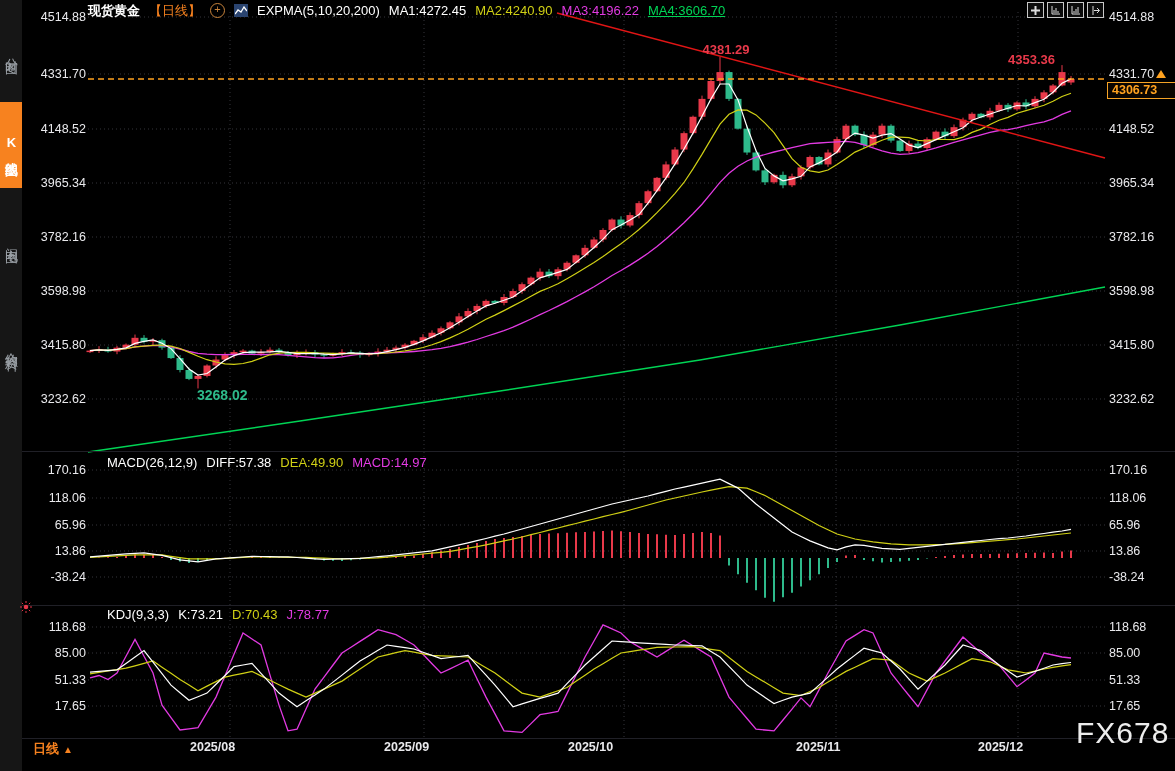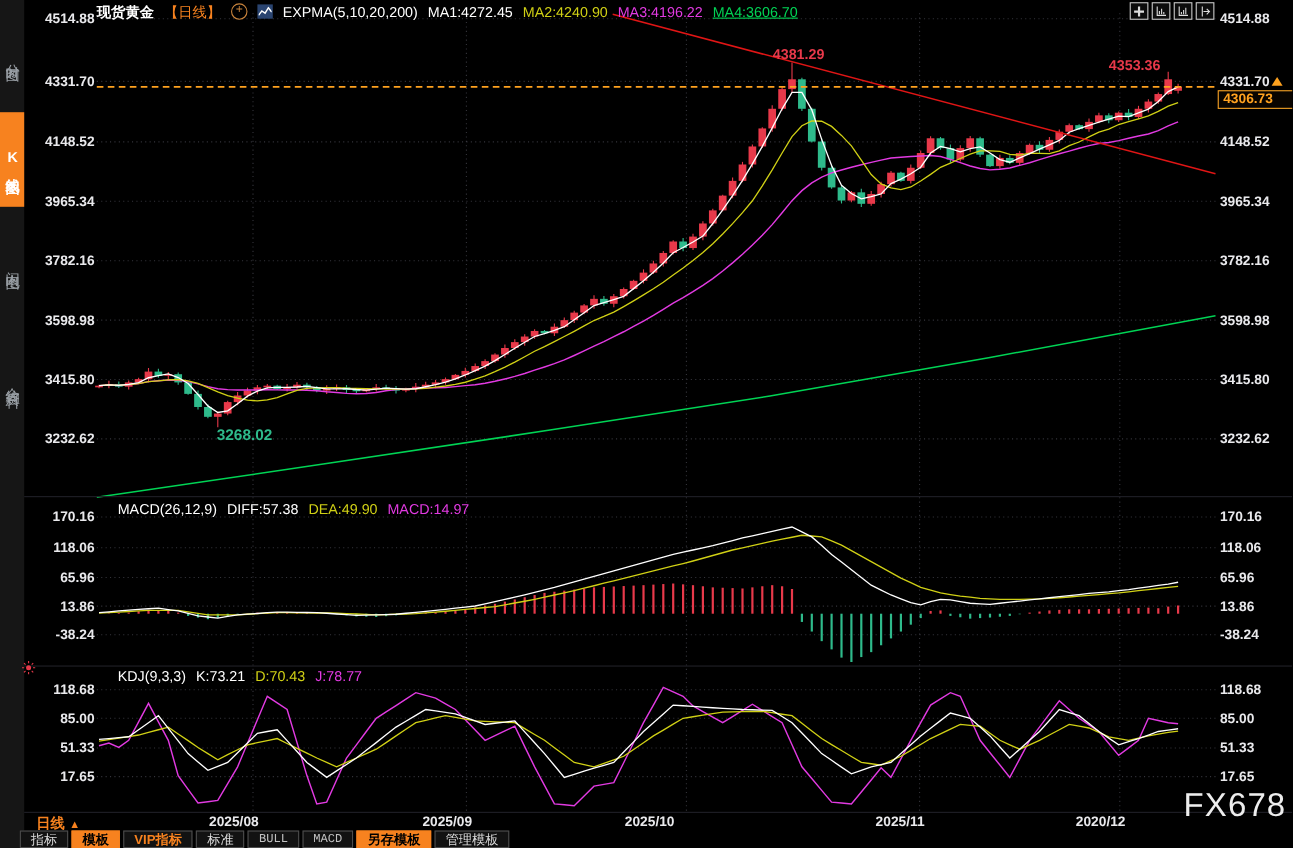--- a/index.html
+++ b/index.html
@@ -18,21 +18,21 @@
   .period-tag{color:var(--accent-orange,#f7821f);font-family:Liberation Mono, monospace;}
   .c-white{color:#fff;} .c-yellow{color:var(--line-yellow,#d0d015);}
   .c-magenta{color:var(--line-magenta,#e23ae2);} .c-green{color:var(--line-green,#00d455);text-decoration:underline;}
   .plus-ico{width:13px;height:13px;border:1px solid #c9843c;border-radius:50%;color:#c9843c;
        font-size:11px;line-height:11px;text-align:center;}
   .chart-ico{width:14px;height:13px;background:#2a4470;display:flex;align-items:center;justify-content:center;}
   #toolbar{position:absolute;right:71px;top:2px;display:flex;gap:3px;z-index:3;}
   .tool-ico{width:15px;height:14px;border:1px solid #c8c8c8;background:#0c0c0c;display:flex;
        align-items:center;justify-content:center;cursor:pointer;}
   
-  .ax{position:absolute;font-size:12.5px;font-weight:700;color:#e9e9ec;height:16px;line-height:16px;z-index:2;}
+  .ax{position:absolute;font-size:12.5px;font-weight:400;color:#e9e9ec;height:16px;line-height:16px;z-index:2;}
   .ax.l{left:22px;width:64px;text-align:right;}
   .ax.r{left:1109px;width:60px;text-align:left;}
   
   .ann{position:absolute;font-size:13px;font-weight:700;z-index:2;white-space:nowrap;}
   .ann.red{color:var(--label-red,#e8394a);}
   .ann.green{color:var(--label-green,#2eba8b);font-size:14px;}
   #cur-box{position:absolute;left:1107px;top:82px;width:64px;height:15px;border:1px solid #f7a325;
        background:#0a0500;color:var(--current-price,#ffa21f);font-size:12.5px;font-weight:700;
        line-height:15px;padding-left:4px;z-index:2;}
   #cur-arrow{position:absolute;left:1156px;top:70px;width:0;height:0;z-index:2;
@@ -512,35 +512,25 @@
   </div>
 
   <div id="time-axis">
     <span id="period">
       <span>日线</span><span class="arr">▲</span>
     </span>
   <div class="month" style="left: 190px;">2025/08</div>
       <div class="month" style="left: 384px;">2025/09</div>
       <div class="month" style="left: 568px;">2025/10</div>
       <div class="month" style="left: 796px;">2025/11</div>
-      <div class="month" style="left: 978px;">2020/12</div>
+      <div class="month" style="left: 978px;">2025/12</div>
     </div>
 
   <div id="watermark">FX678</div>
 
-  <div id="tabbar">
-    <span class="btab">指标</span>
-    <span class="btab active">模板</span>
-    <span class="btab vip">VIP指标</span>
-    <span class="btab">标准</span>
-    <span class="btab mono">BULL</span>
-    <span class="btab mono">MACD</span>
-    <span class="btab active">另存模板</span>
-    <span class="btab">管理模板</span>
-  </div>
 
 <div class="ax l" style="top: 9px;">4514.88</div>
     <div class="ax r" style="top: 9px;">4514.88</div>
     <div class="ax l" style="top: 66px;">4331.70</div>
     <div class="ax r" style="top: 66px;">4331.70</div>
     <div class="ax l" style="top: 121px;">4148.52</div>
     <div class="ax r" style="top: 121px;">4148.52</div>
     <div class="ax l" style="top: 175px;">3965.34</div>
     <div class="ax r" style="top: 175px;">3965.34</div>
     <div class="ax l" style="top: 229px;">3782.16</div>

